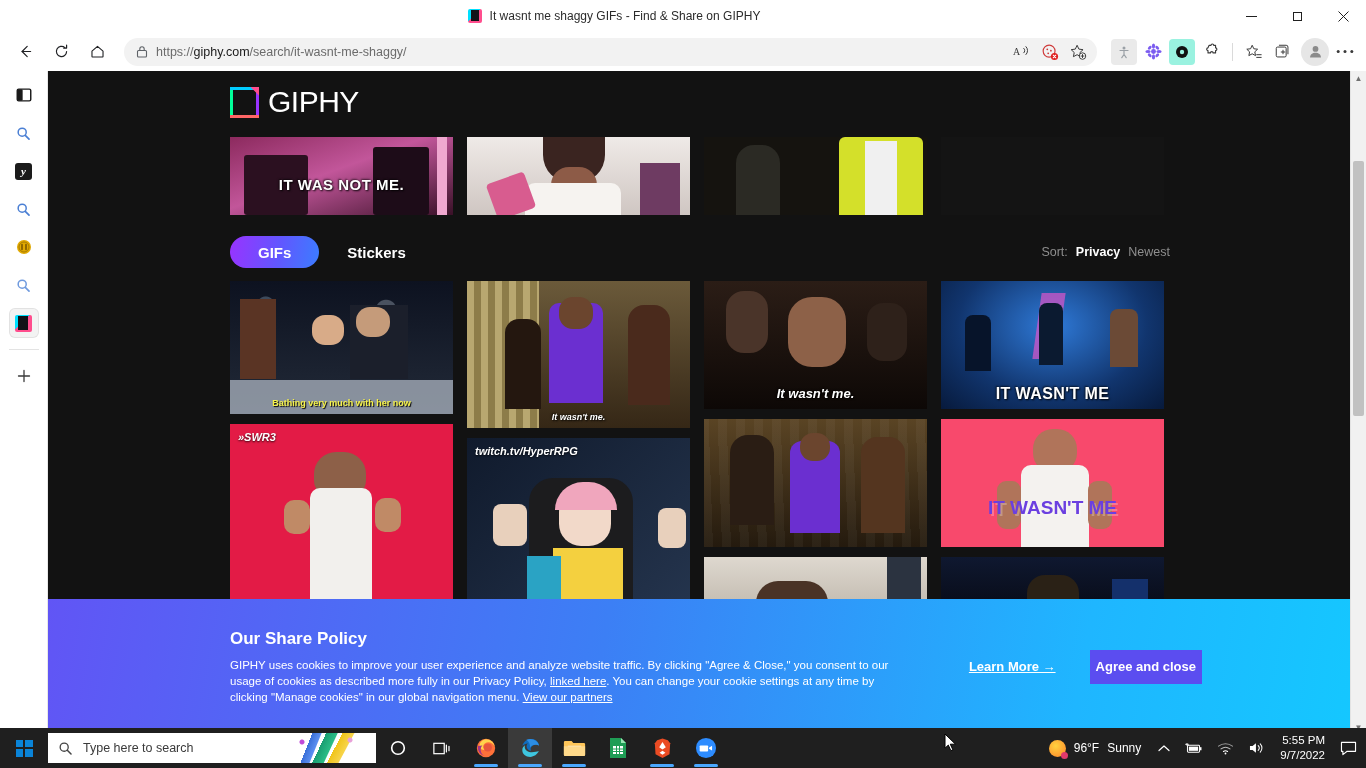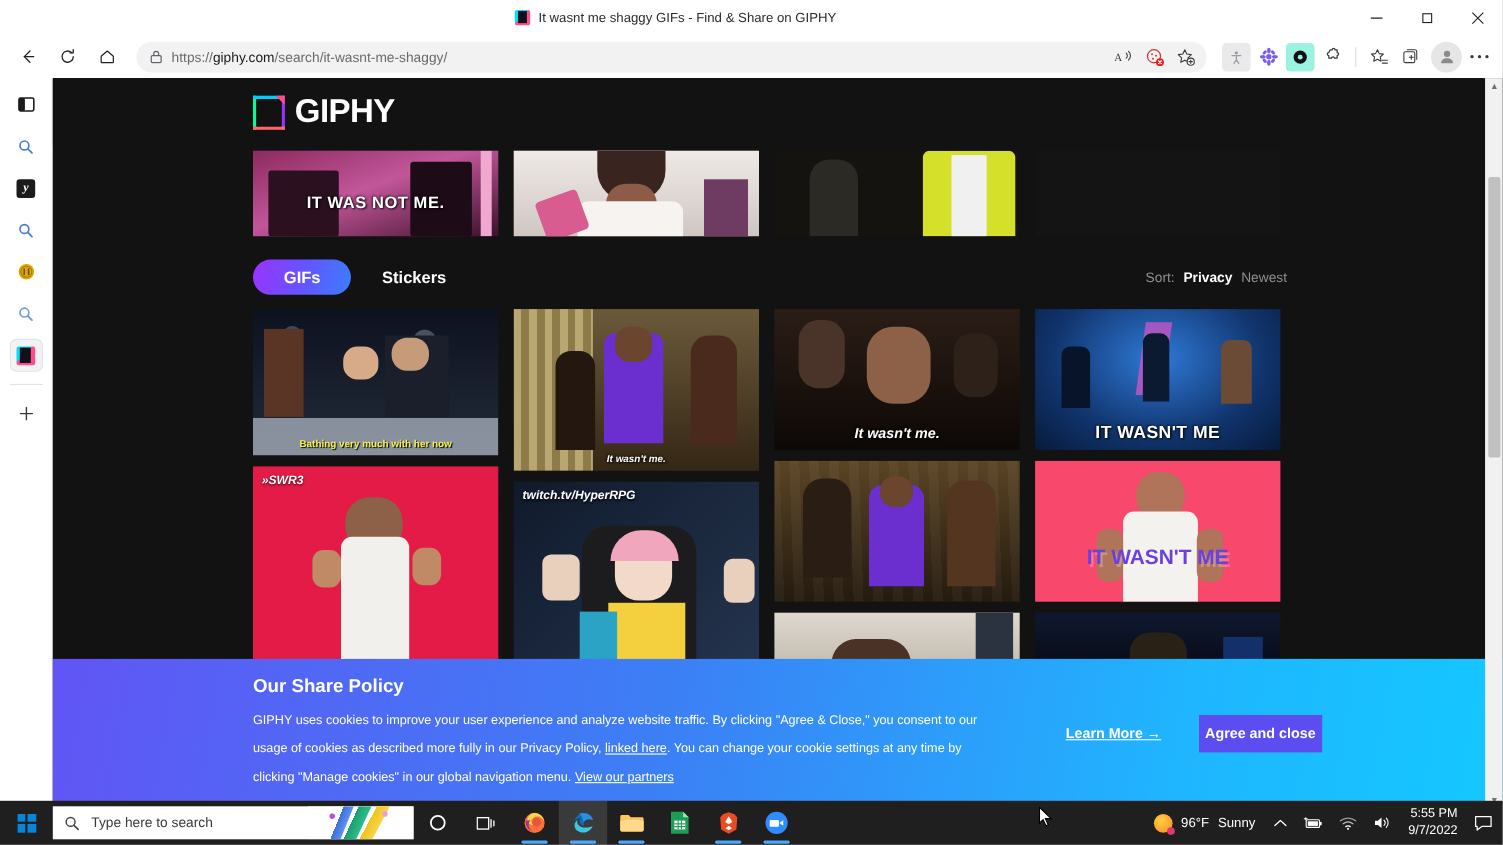--- a/index.html
+++ b/index.html
@@ -126,21 +126,21 @@
   }
   .logo-mark .edge { position: absolute; }
   .logo-mark .e-left   { left:0; top:0; width:3px; height:31px; background:#00ff99; }
   .logo-mark .e-top    { left:0; top:0; width:29px; height:3px; background:#00ccff; }
   .logo-mark .e-right  { right:0; top:0; width:3px; height:31px; background:#9933ff; }
   .logo-mark .e-bottom { left:0; bottom:0; width:29px; height:3px; background:#ff6666; }
   .logo-mark .e-notch  { right:0; top:0; width:9px; height:9px; background:#ff4d8d;
                          clip-path: polygon(100% 0, 100% 100%, 0 0); }
   .logo-mark .inner    { position:absolute; left:3px; top:3px; width:23px; height:25px; background:#121212; }
   .logo-text {
-    color: #ffffff; font-size: 30px; font-weight: bold; letter-spacing: -0.5px;
+    color: #ffffff; font-size: 30px; font-weight: normal; letter-spacing: -0.5px;
     font-family: "Liberation Sans", sans-serif;
   }
   .search-wrap { display: flex; align-items: center; flex: none; }
   .search-input {
     width: 720px; height: 46px; background: #ffffff; border: none; outline: none;
     font-size: 17px; color: #202020; padding: 0 14px;
     font-family: "Liberation Sans", sans-serif;
   }
   .search-btn {
     width: 46px; height: 46px; border: none; cursor: pointer;
@@ -200,21 +200,21 @@
     position: absolute; left: 0; bottom: 0; width: 1318px; height: 135px;
     background: linear-gradient(100deg, #6155f5 0%, #3c7ff5 42%, #1fb6ff 78%, #14c8ff 100%);
     display: flex; align-items: center; padding: 0 36px 0 182px;
   }
   .cookie-left { width: 672px; }
   .cookie-title {
     color: #ffffff; font-size: 17px; font-weight: bold; margin-bottom: 8px;
     font-family: "Liberation Sans", sans-serif;
   }
   .cookie-body {
-    color: #ffffff; font-size: 11.5px; line-height: 26px;
+    color: #ffffff; font-size: 11.5px; line-height: 16px;
     font-family: "Liberation Sans", sans-serif;
   }
   .cookie-body a { color: #ffffff; text-decoration: underline; }
   .cookie-actions {
     margin-left: auto; display: flex; align-items: center; gap: 34px;
     padding-right: 128px;
   }
   .learn-more {
     color: #ffffff; font-size: 13px; font-weight: bold; text-decoration: underline;
     cursor: pointer; white-space: nowrap; font-family: "Liberation Sans", sans-serif;

